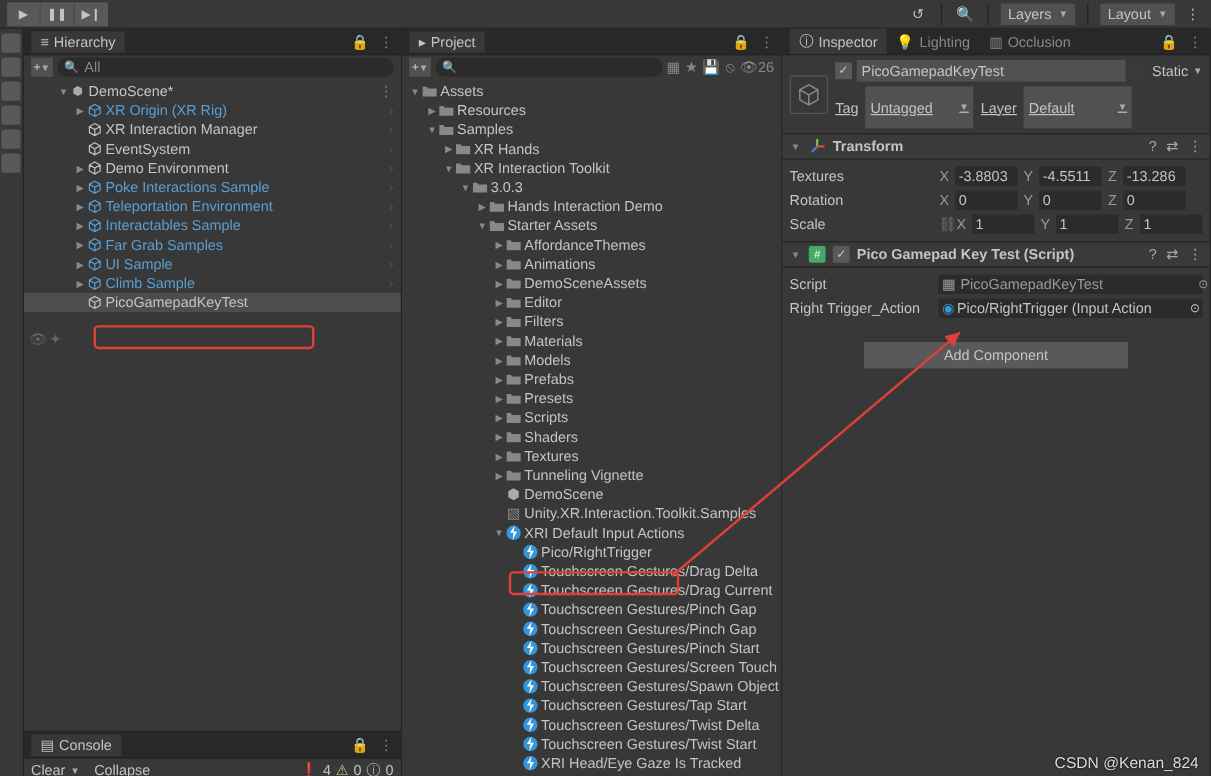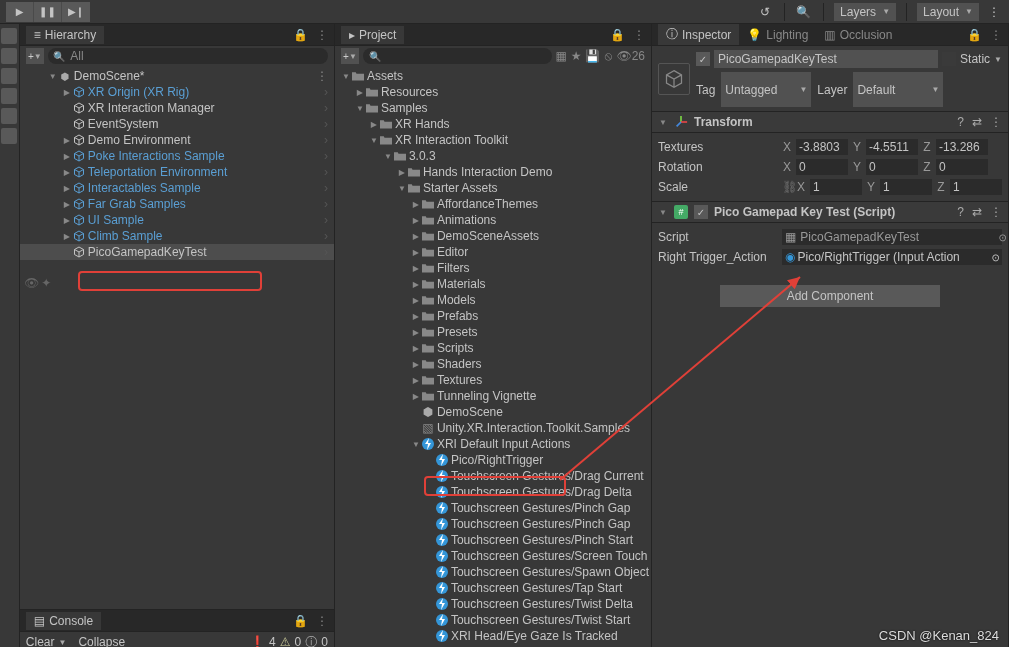--- a/index.html
+++ b/index.html
@@ -581,33 +581,33 @@
         <div class="row folder">
           <span class="sp" style="width:90px"></span>
           <span class="fold"></span>
           <span class="ast-ico">
             <span class="ast-circle">
               <svg class="svg-lightning" viewBox="0 0 8 12">
                 <path d="M5 0 L1 6 L4 6 L3 12 L7 5 L4 5 Z"></path>
               </svg>
             </span>
           </span>
+          <span class="lbl">Touchscreen Gestures/Drag Delta</span>
+        </div>
+        <div class="row folder">
+          <span class="sp" style="width:90px"></span>
+          <span class="fold"></span>
+          <span class="ast-ico">
+            <span class="ast-circle">
+              <svg class="svg-lightning" viewBox="0 0 8 12">
+                <path d="M5 0 L1 6 L4 6 L3 12 L7 5 L4 5 Z"></path>
+              </svg>
+            </span>
+          </span>
           <span class="lbl">Touchscreen Gestures/Drag Current</span>
-        </div>
-        <div class="row folder">
-          <span class="sp" style="width:90px"></span>
-          <span class="fold"></span>
-          <span class="ast-ico">
-            <span class="ast-circle">
-              <svg class="svg-lightning" viewBox="0 0 8 12">
-                <path d="M5 0 L1 6 L4 6 L3 12 L7 5 L4 5 Z"></path>
-              </svg>
-            </span>
-          </span>
-          <span class="lbl">Touchscreen Gestures/Drag Delta</span>
         </div>
         <div class="row folder">
           <span class="sp" style="width:90px"></span>
           <span class="fold"></span>
           <span class="ast-ico">
             <span class="ast-circle">
               <svg class="svg-lightning" viewBox="0 0 8 12">
                 <path d="M5 0 L1 6 L4 6 L3 12 L7 5 L4 5 Z"></path>
               </svg>
             </span>
@@ -742,21 +742,21 @@
       <div style="flex:1;">
         <div style="display:flex; gap:4px; align-items:center;">
           <div class="chk">✓</div>
           <div class="go-name">
               <span>PicoGamepadKeyTest</span>
             </div>
           <div class="chk" style="background:#3a3a3a"></div>
           <span>Static</span>
           <span class="tinydd">▼</span>
         </div>
-        <div class="labelrow" style="padding:4px 0 0 0;">
+        <div class="labelrow" style="padding:4px 0 0 0;text-decoration:underline;">
           <span>Tag</span>
           <div class="sel">
               <span>Untagged</span>
               <span class="tinydd" style="margin-left:auto">▼</span>
             </div>
           <span>Layer</span>
           <div class="sel">
               <span>Default</span>
               <span class="tinydd" style="margin-left:auto">▼</span>
             </div>

